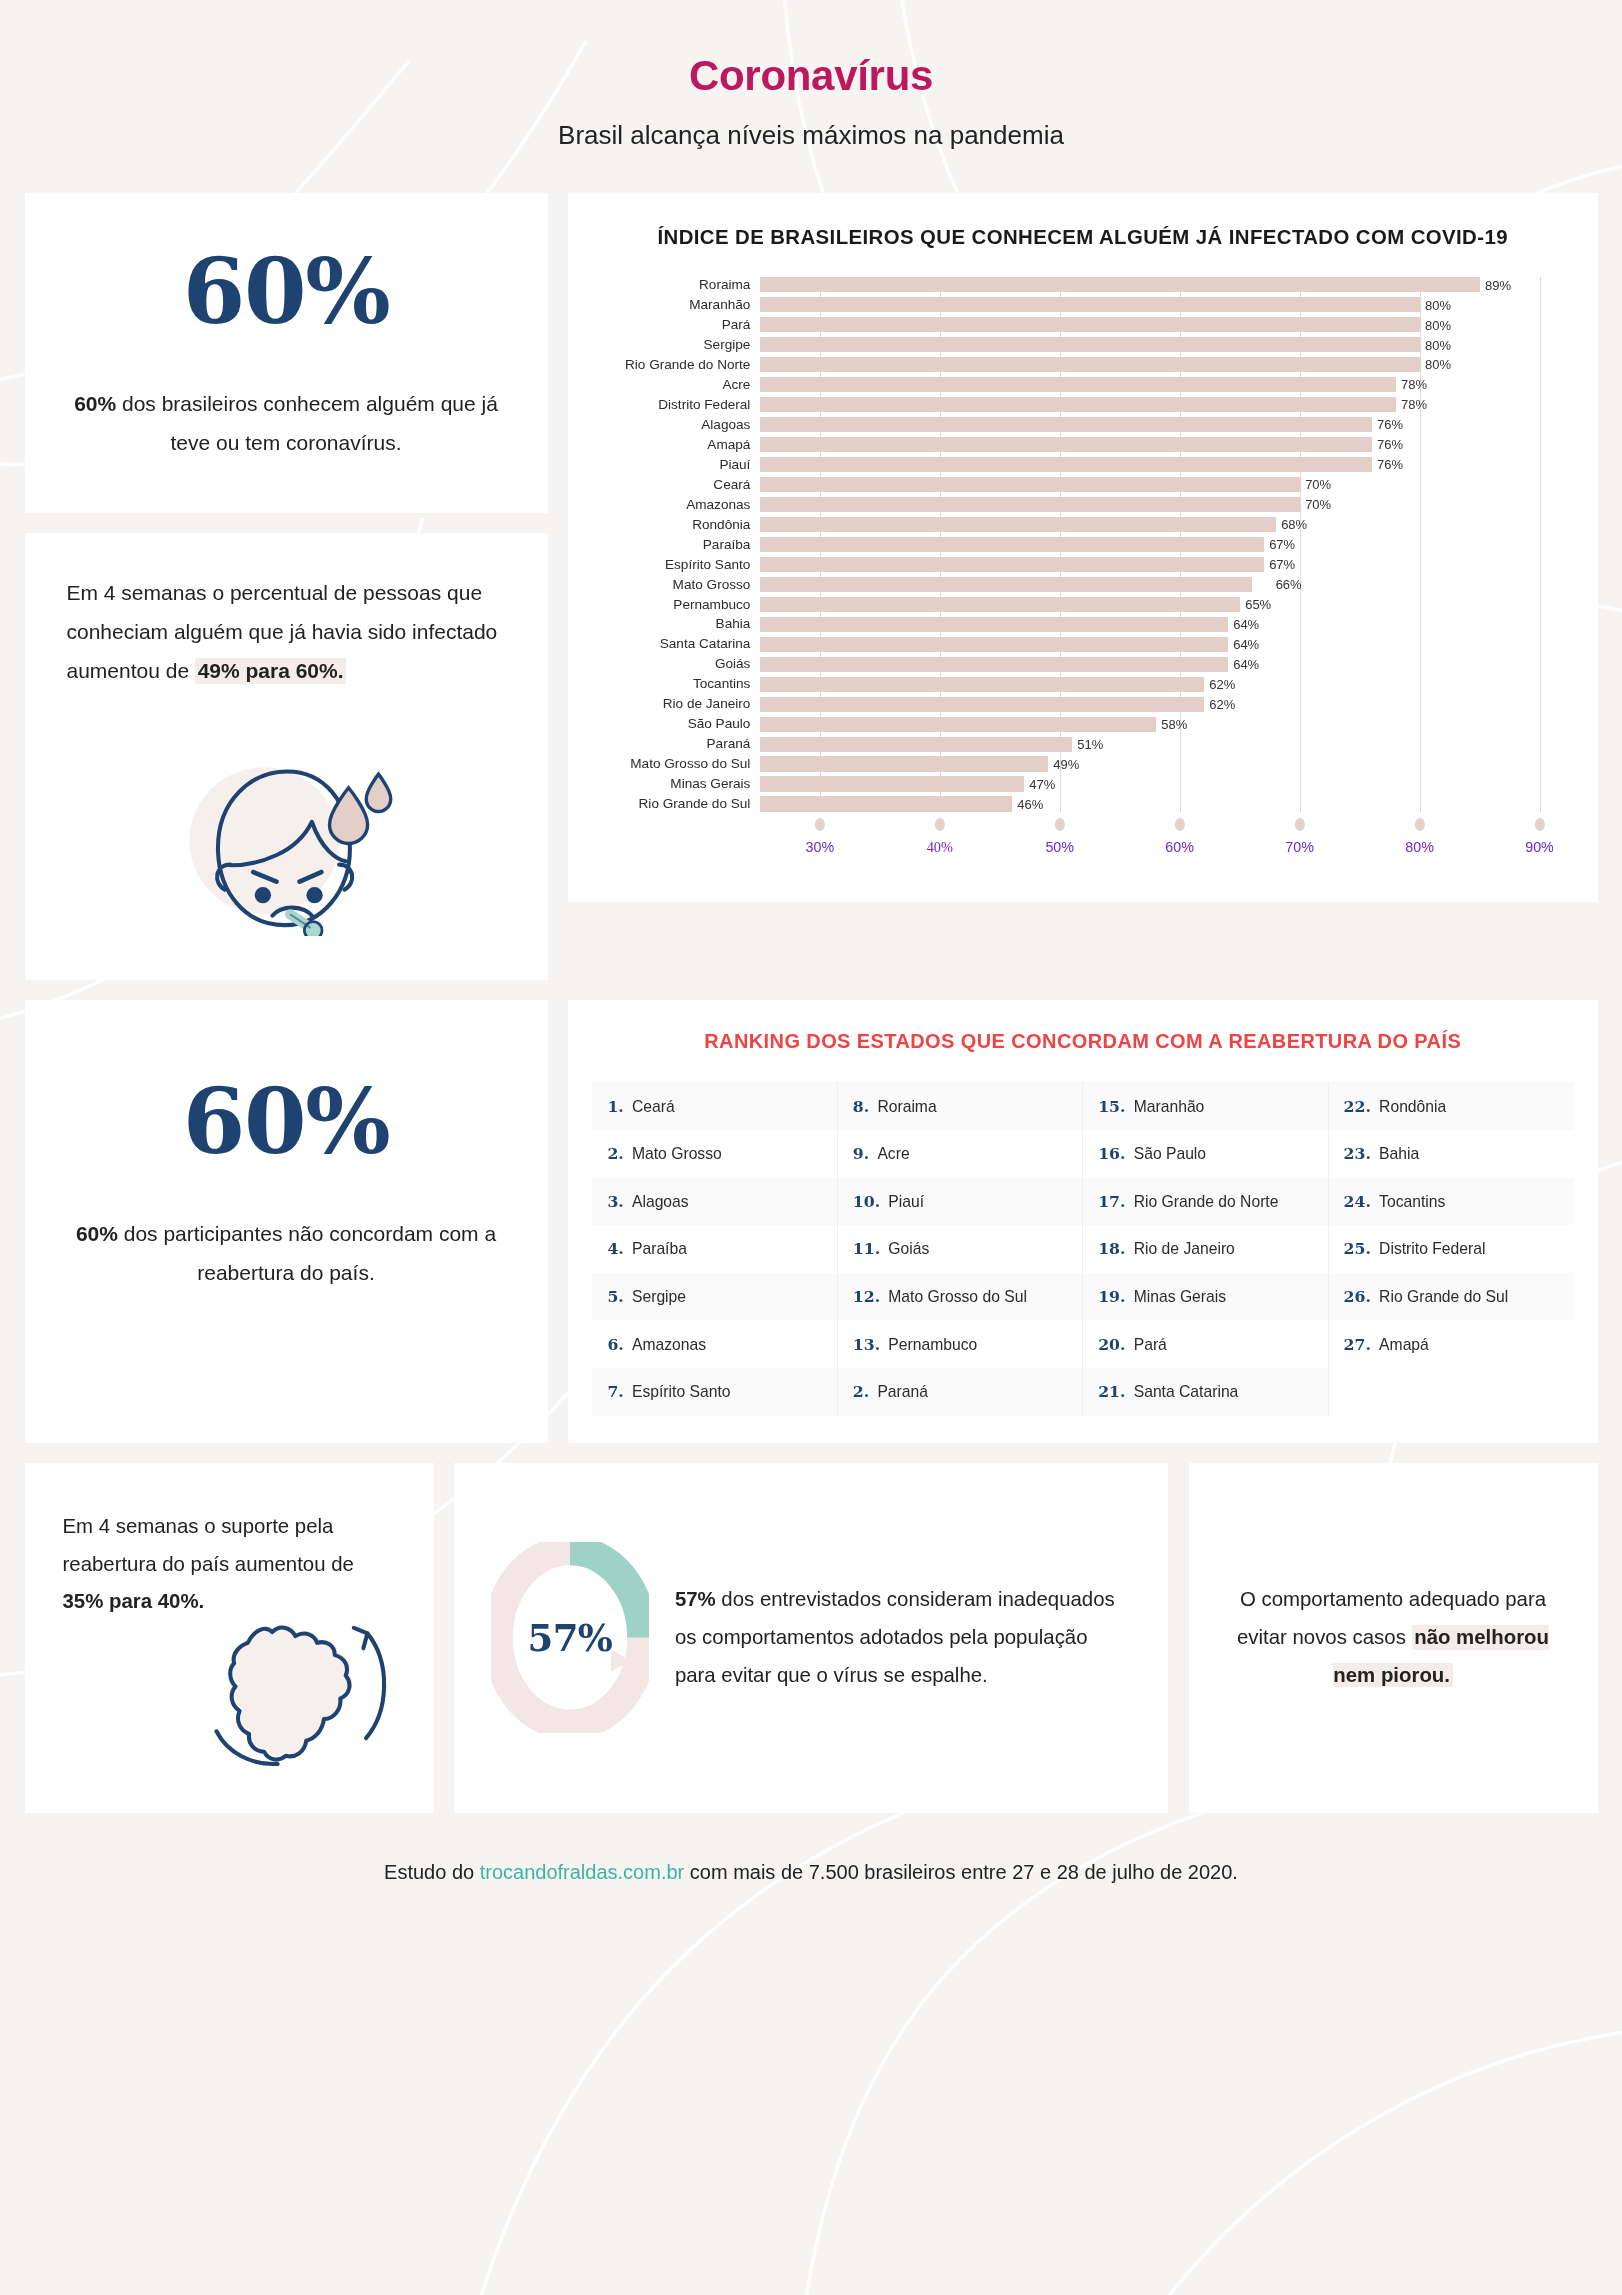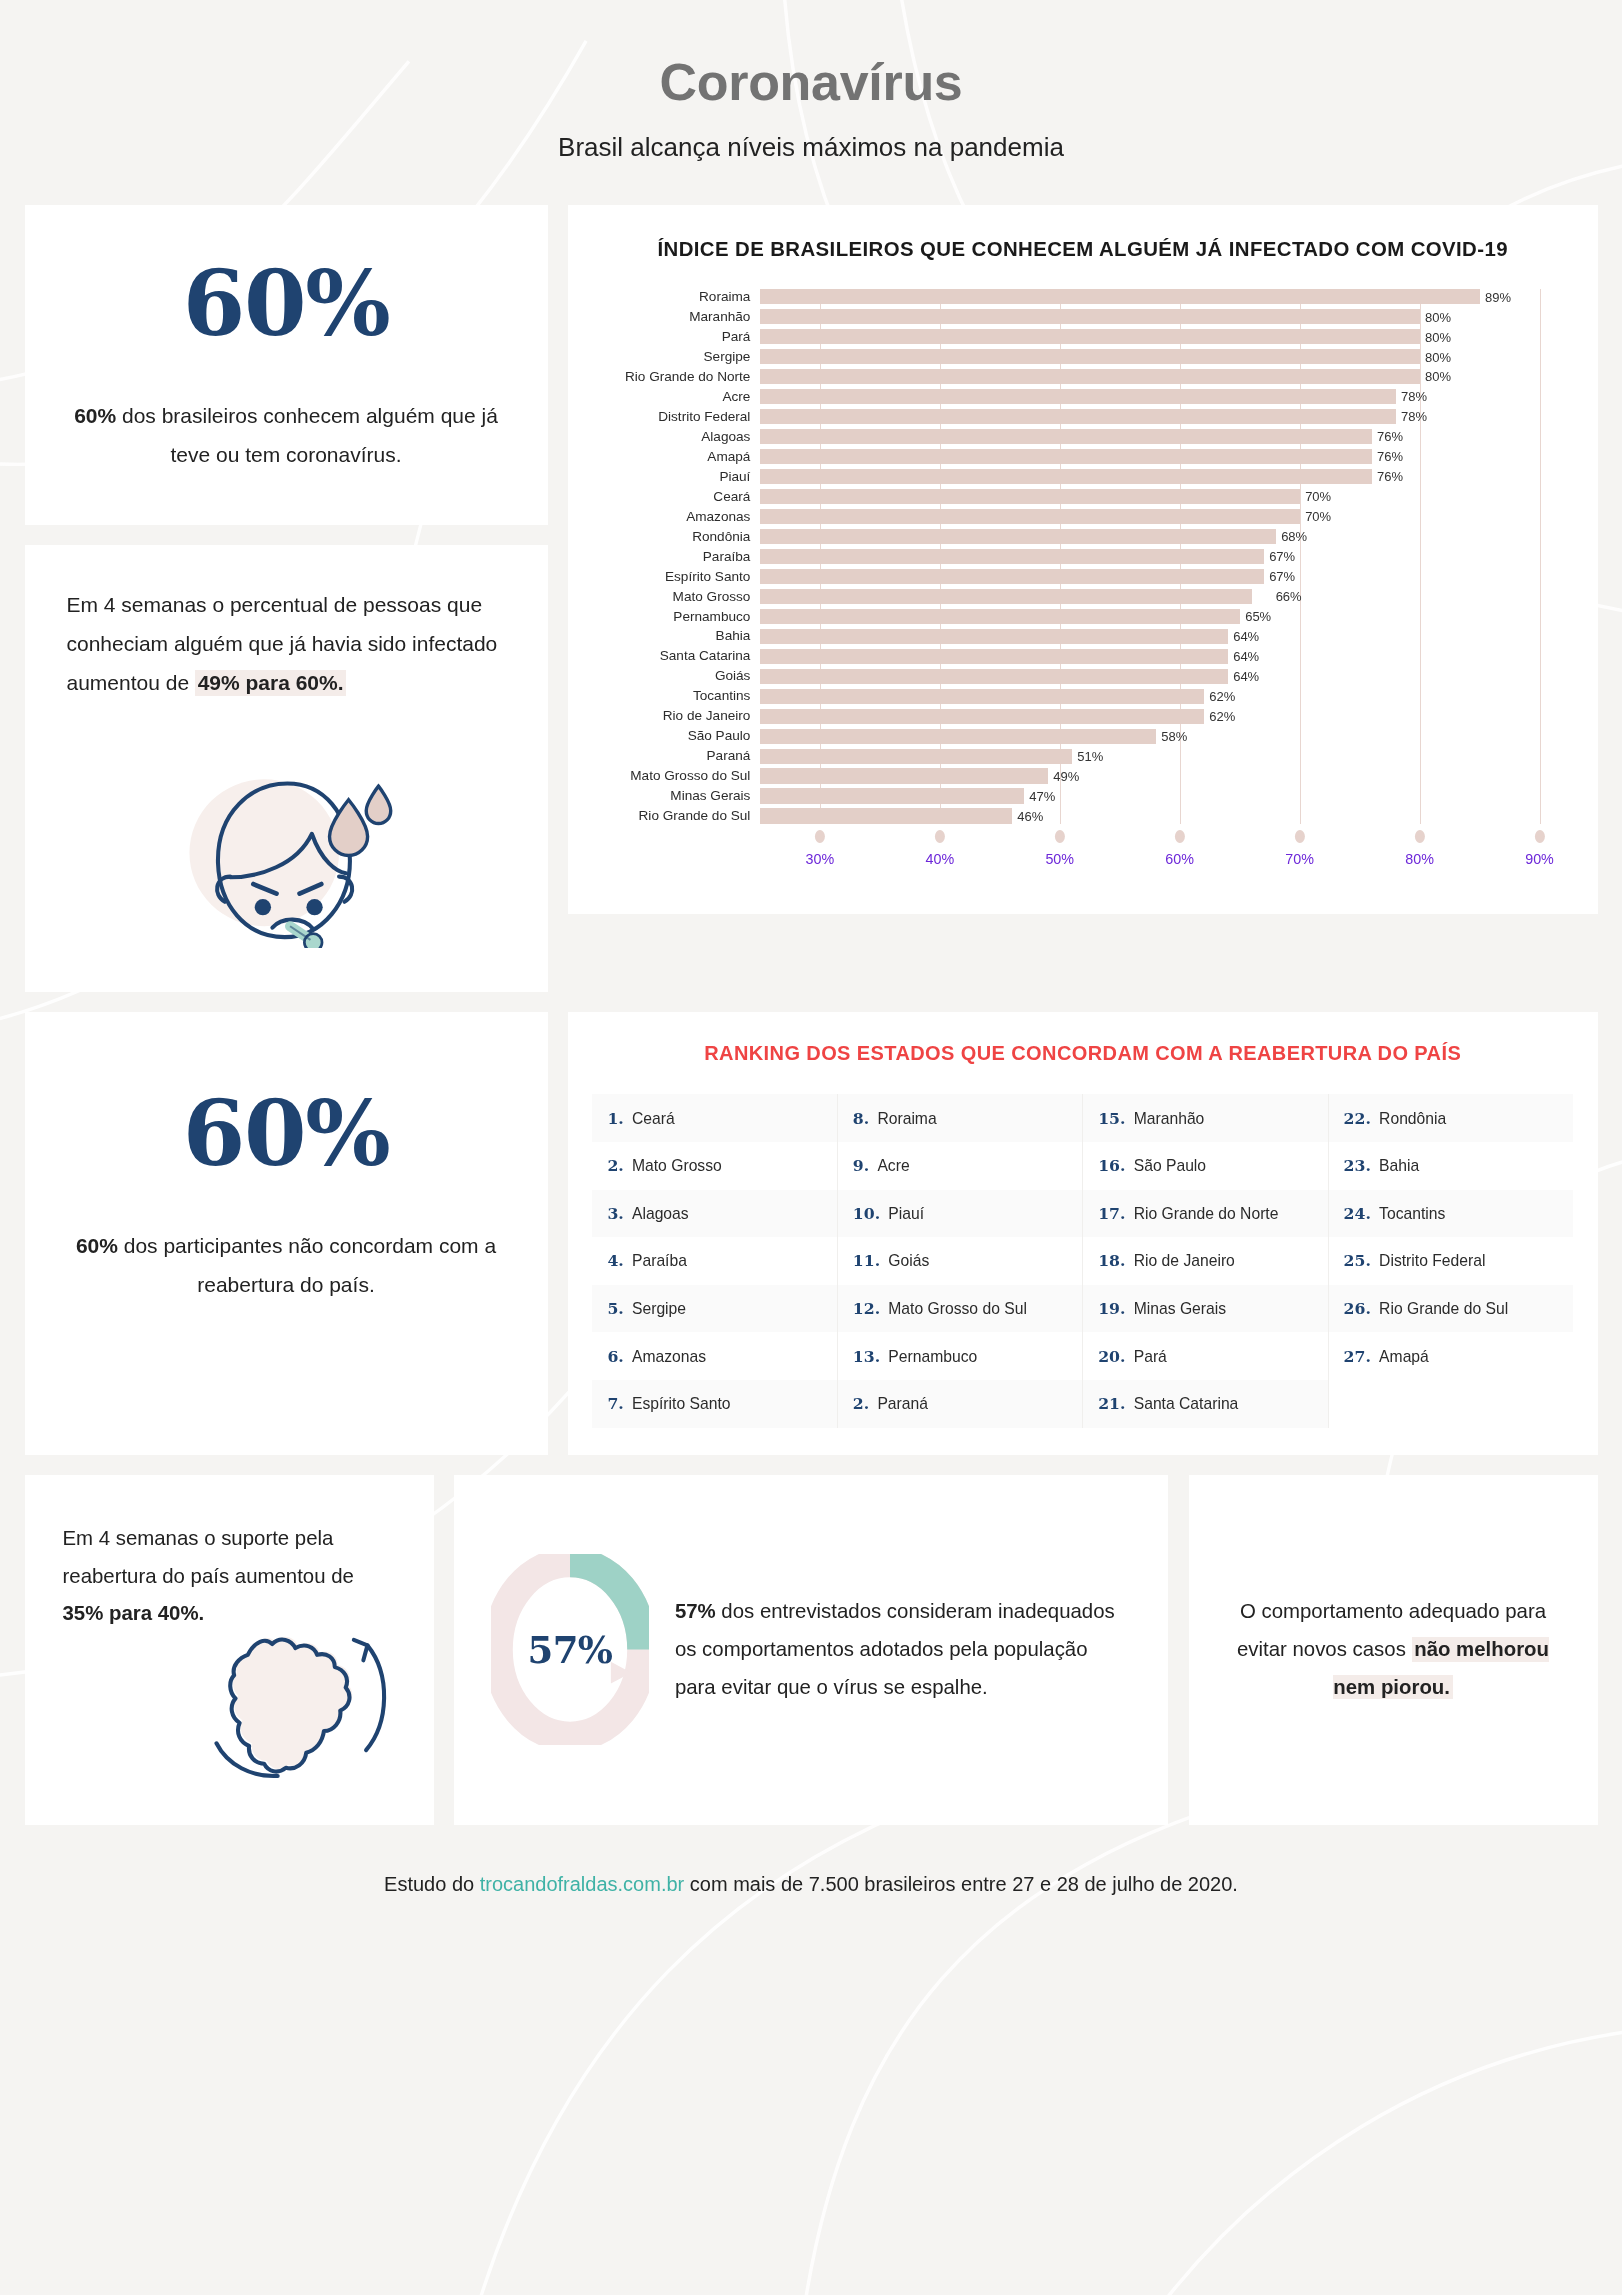--- a/index.html
+++ b/index.html
@@ -10,22 +10,22 @@
     position: relative;
     overflow: hidden;
     color: #1d1d1d;
   }
   #bgsvg { position: absolute; inset: 0; width: 1622px; height: 2295px; z-index: 0; }
   .page { position: relative; z-index: 1; width: 1622px; height: 2295px; padding: 0 24.5px; }
 
   
   .header { text-align: center; padding-top: 52px; }
   .header h1 {
-    font-size: 52px; font-weight: bold; letter-spacing: -0.3px;
-    color: #737373;
+    font-size: 42px; font-weight: bold; letter-spacing: -0.3px;
+    color: #be185d;
   }
   .header h2 {
     font-size: 26px; font-weight: normal; margin-top: 20.4px; color: #222;
   }
 
   
   .card { background: #fff; }
 
   
   .row1 { display: flex; gap: 20.4px; margin-top: 42px; align-items: flex-start; }
@@ -397,21 +397,21 @@
                 <div class="bbar" style="width: 31.3433%; background: rgb(227, 207, 200);"></div>
                 <div class="bval" style="left: 31.3433%;">46%</div>
               </div>
             </div>
           </div>
       </div>
       <div class="axis" id="axis">
           <div class="tickdot" style="left: 7.46269%;"></div>
           <div class="ticklab" style="left: 7.46269%;">30%</div>
           <div class="tickdot" style="left: 22.3881%;"></div>
-          <div class="ticklab" style="left: 22.3881%;">40%</div>
+          <div class="ticklab" style="left: 22.3881%; font-family: Liberation Serif, serif;">40%</div>
           <div class="tickdot" style="left: 37.3134%;"></div>
           <div class="ticklab" style="left: 37.3134%;">50%</div>
           <div class="tickdot" style="left: 52.2388%;"></div>
           <div class="ticklab" style="left: 52.2388%;">60%</div>
           <div class="tickdot" style="left: 67.1642%;"></div>
           <div class="ticklab" style="left: 67.1642%;">70%</div>
           <div class="tickdot" style="left: 82.0896%;"></div>
           <div class="ticklab" style="left: 82.0896%;">80%</div>
           <div class="tickdot" style="left: 97.0149%;"></div>
           <div class="ticklab" style="left: 97.0149%;">90%</div>

